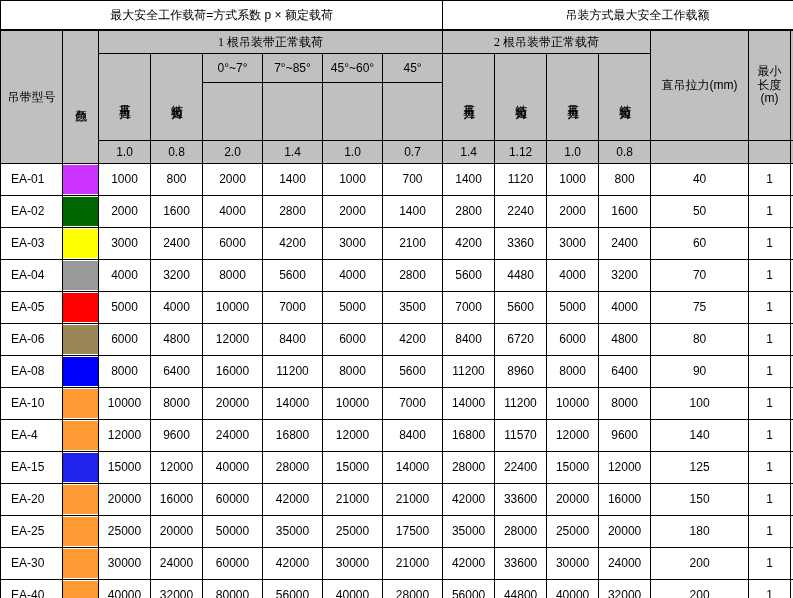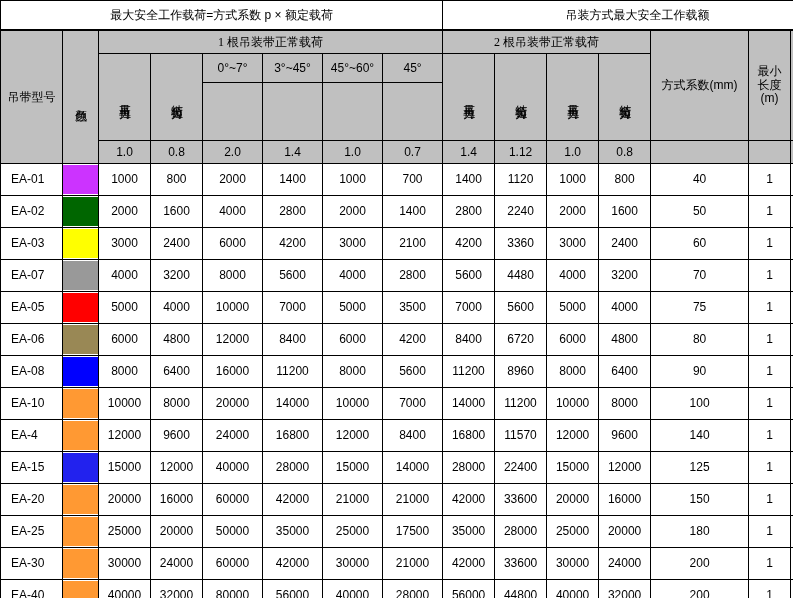--- a/index.html
+++ b/index.html
@@ -157,21 +157,21 @@
         <tr>
       <td class="hdr" rowspan="4">
         <span>吊带型号</span>
       </td>
       <td class="hdr" rowspan="4">
         <span class="vert">颜色</span>
       </td>
       <td class="hdr groupcell" colspan="6">1 根吊装带正常载荷</td>
       <td class="hdr groupcell" colspan="4">2 根吊装带正常载荷</td>
       <td class="hdr" rowspan="3">
-        <span>方式系数(mm)</span>
+        <span>直吊拉力(mm)</span>
       </td>
       <td class="hdr" rowspan="3">
         <div class="stack">
           <span>最小</span>
           <span>长度</span>
           <span>(m)</span>
         </div>
       </td>
       <td class="hdr" rowspan="3">
         <div class="stack">
@@ -187,21 +187,21 @@
         <div class="subhead-inner">
               <span class="vert">直吊拉力</span>
             </div>
       </td>
       <td class="hdr subhead" rowspan="2">
         <div class="subhead-inner">
               <span class="vert">结套拉力</span>
             </div>
       </td>
       <td class="hdr ang">0°~7°</td>
-      <td class="hdr ang">3°~45°</td>
+      <td class="hdr ang">7°~85°</td>
       <td class="hdr ang">45°~60°</td>
       <td class="hdr ang">45°</td>
       <td class="hdr subhead" rowspan="2">
         <div class="subhead-inner">
               <span class="vert">直吊拉力</span>
             </div>
       </td>
       <td class="hdr subhead" rowspan="2">
         <div class="subhead-inner">
               <span class="vert">结套拉力</span>
@@ -295,21 +295,21 @@
           <td>2100</td>
           <td>4200</td>
           <td>3360</td>
           <td>3000</td>
           <td>2400</td>
           <td>60</td>
           <td>1</td>
           <td>100</td>
         </tr>
         <tr class="data">
-          <td class="model">EA-07</td>
+          <td class="model">EA-04</td>
           <td class="swatch-cell">
             <span class="swatch" style="background: rgb(153, 153, 153);"></span>
           </td>
           <td>4000</td>
           <td>3200</td>
           <td>8000</td>
           <td>5600</td>
           <td>4000</td>
           <td>2800</td>
           <td>5600</td>

